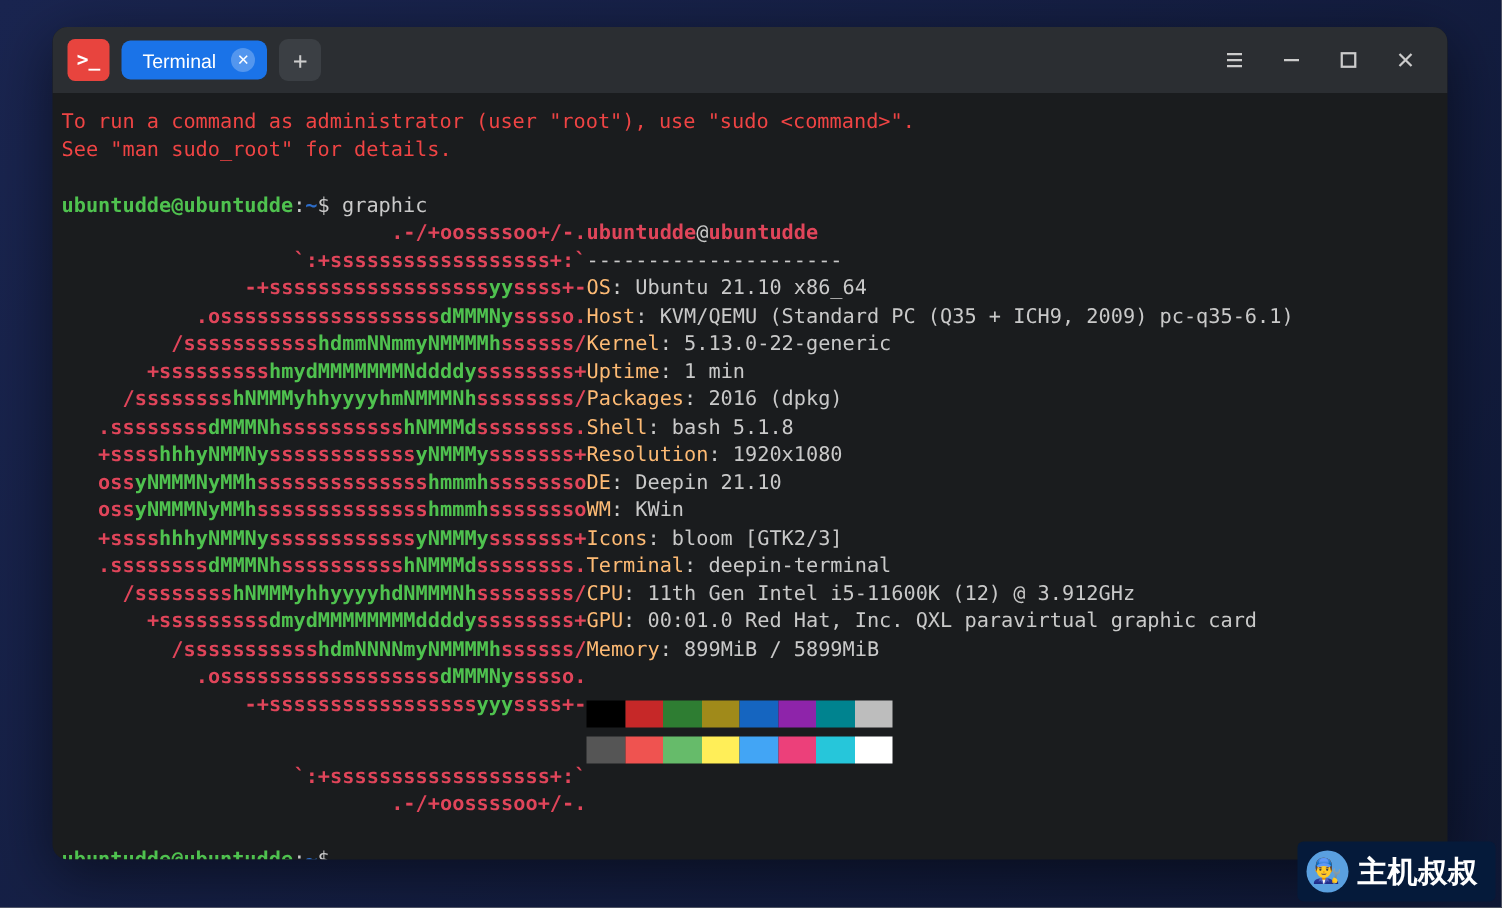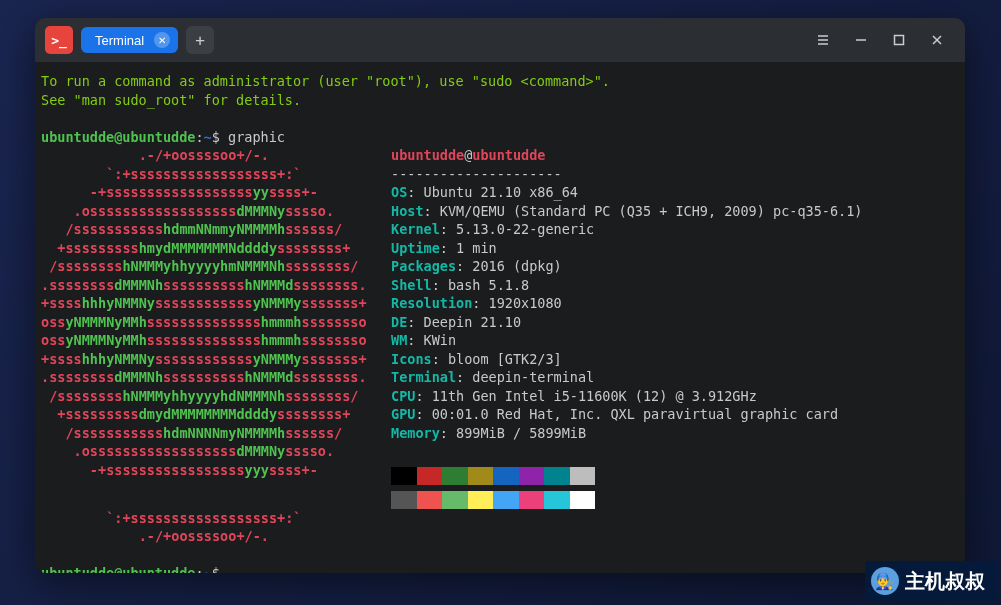--- a/index.html
+++ b/index.html
@@ -96,30 +96,30 @@
   .win-btn svg { width: 14px; height: 14px; }
   .terminal-body {
     flex: 1;
     padding: 10px 6px;
     font-size: 13.5px;
     line-height: 18.5px;
     color: #ccc;
     overflow: hidden;
     white-space: pre;
   }
-  .green { color: #84cc16; margin-top: 40px; }
+  .green { color: #ef4444; margin-top: 40px; }
   .bgreen { color: #4fc24f; font-weight: bold; }
   .bred { color: #e0455a; font-weight: bold; }
   .white { color: #c9c9c9; }
   .prompt-user { color: #4fc24f; font-weight: bold; }
   .prompt-path { color: #2d6dc9; font-weight: bold; }
   .line { display: flex; }
-  .logo-col { width: 350px; }
+  .logo-col { width: 350px; text-align: right; }
   .info-col { flex: 1; }
-  .info-label { color: #14b8a6; font-weight: bold; }
+  .info-label { color: #fdba74; font-weight: normal; }
   .palette {
     display: flex;
     margin-top: 6px;
   }
   .swatch { width: 25.5px; height: 18px; }
   .watermark {
     position: absolute;
     right: 4px;
     bottom: 4px;
     background: #051a3a;

